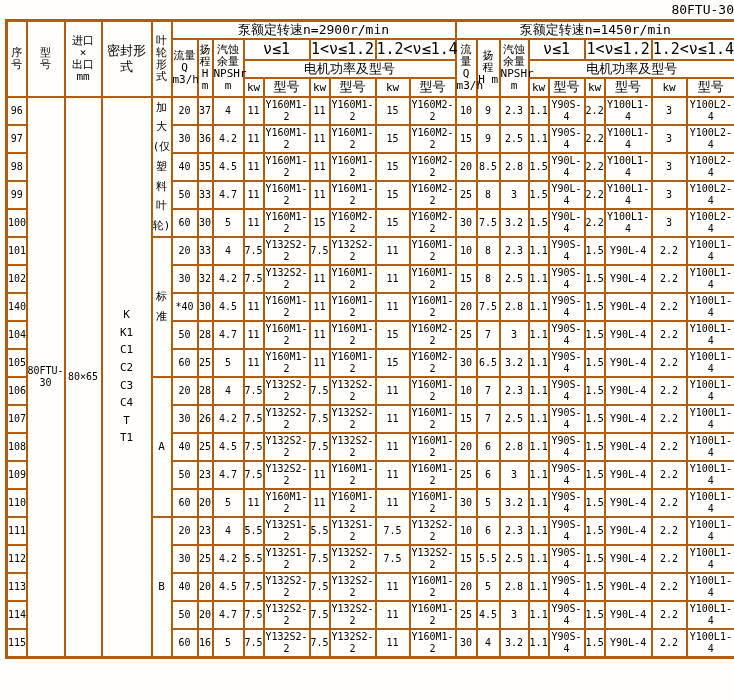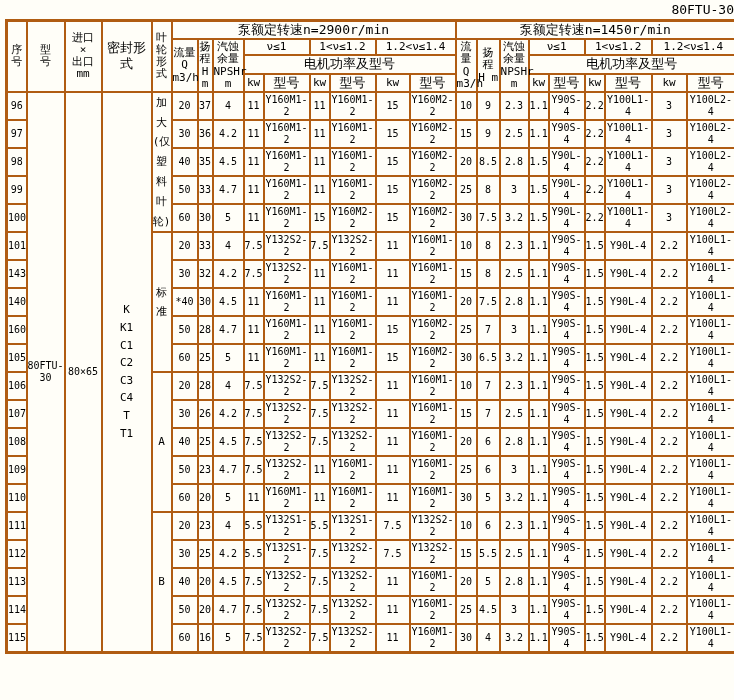--- a/index.html
+++ b/index.html
@@ -22,21 +22,21 @@
     border:2px solid #b05c12;
     padding:0;margin:0;
     text-align:center;vertical-align:middle;
     font-weight:normal;
     overflow:visible;
   }
   th{font-size:13px;line-height:1.25;}
   td{font-size:10px;line-height:1.2;}
   .v{white-space:pre-line;}
   .hsmall{font-size:11px;line-height:1.1;}
-  .vr{font-size:11px;}
+  .vr{font-size:15px;}
   .kwh{font-size:11px;margin-left:20px;}
   thead tr:nth-child(1){height:18px;}
   thead tr:nth-child(2){height:16px;}
   thead tr:nth-child(3){height:16px;}
   thead tr:nth-child(4){height:15px;}
   tbody tr{height:28px;}
   td.model{word-break:normal;overflow-wrap:break-word;}
   td.imp{font-size:11px;line-height:1.8;}
   td.seal{font-size:11px;line-height:1.6;}
   td.pmodel{font-size:10px;line-height:1.2;margin-left:41px;}
@@ -279,21 +279,21 @@
         <td class="num">8</td>
         <td class="num">2.3</td>
         <td class="num">1.1</td>
         <td class="model">Y90S-4</td>
         <td class="num">1.5</td>
         <td class="model">Y90L-4</td>
         <td class="num">2.2</td>
         <td class="model">Y100L1-4</td>
       </tr>
       <tr>
-        <td class="num">143</td>
+        <td class="num">102</td>
         <td class="num">30</td>
         <td class="num">32</td>
         <td class="num">4.2</td>
         <td class="num">7.5</td>
         <td class="model">Y132S2-2</td>
         <td class="num">11</td>
         <td class="model">Y160M1-2</td>
         <td class="num">11</td>
         <td class="model">Y160M1-2</td>
         <td class="num">15</td>
@@ -321,21 +321,21 @@
         <td class="num">7.5</td>
         <td class="num">2.8</td>
         <td class="num">1.1</td>
         <td class="model">Y90S-4</td>
         <td class="num">1.5</td>
         <td class="model">Y90L-4</td>
         <td class="num">2.2</td>
         <td class="model">Y100L1-4</td>
       </tr>
       <tr>
-        <td class="num">160</td>
+        <td class="num">104</td>
         <td class="num">50</td>
         <td class="num">28</td>
         <td class="num">4.7</td>
         <td class="num">11</td>
         <td class="model">Y160M1-2</td>
         <td class="num">11</td>
         <td class="model">Y160M1-2</td>
         <td class="num">15</td>
         <td class="model">Y160M2-2</td>
         <td class="num">25</td>

